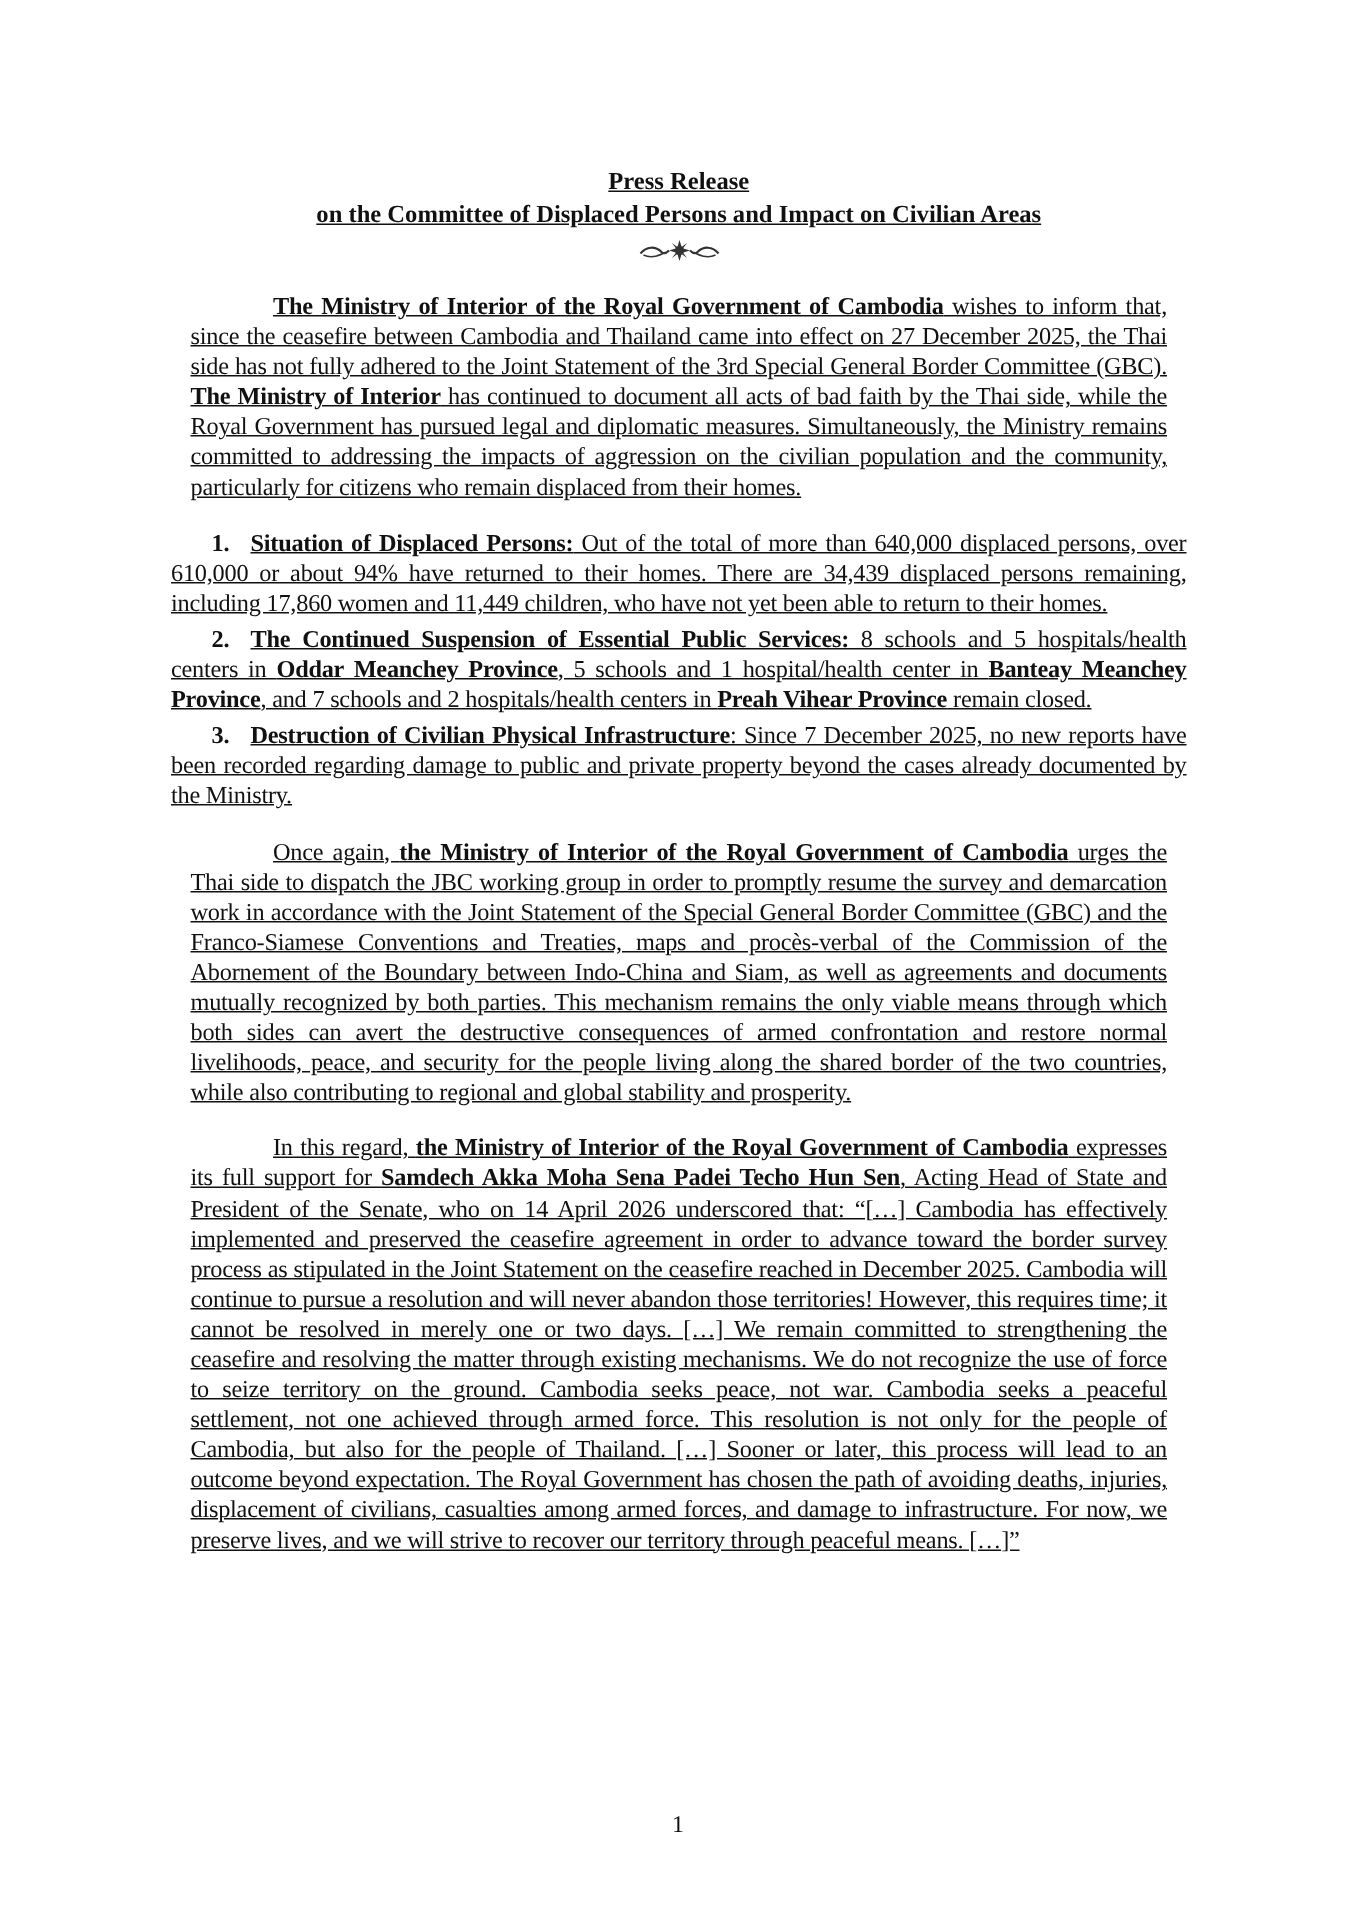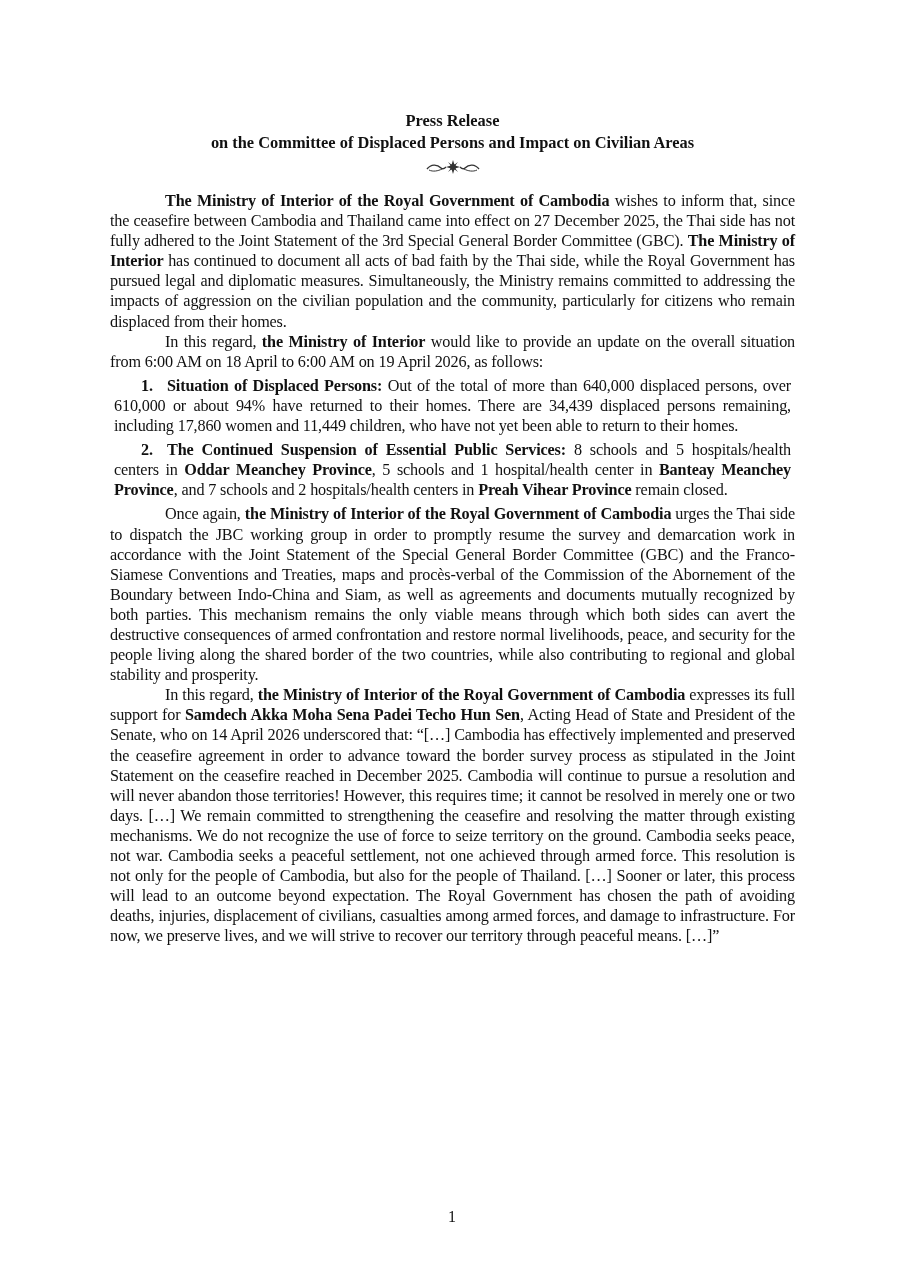--- a/index.html
+++ b/index.html
@@ -1,26 +1,26 @@
 <!DOCTYPE html>
 <html><head>
   <meta charset="utf-8">
   <style>
     html, body { margin: 0; padding: 0; background: #ffffff; }
     body {
       width: 904px; height: 1280px; position: relative; overflow: hidden;
       font-family: "Liberation Serif", "DejaVu Serif", serif;
       color: #111111;
     }
-    .page { position: absolute; left: 110px; top: 110px; width: 685px; }
+    .page { position: absolute; left: 110px; top: 110px; width: 685px; text-decoration: underline; }
     .title-block { text-align: center; font-weight: bold; font-size: 16.4px; line-height: 21.5px; }
     .title-line { display: block; }
     .ornament { display: flex; justify-content: center; align-items: center; height: 20px; margin-top: 4px; }
     .body-text { margin-top: 14px; font-size: 16.2px; line-height: 20.1px; text-align: justify; letter-spacing: -0.15px; }
-    .para { margin: 0; text-indent: 55px; }
+    .para { margin: 17px; text-indent: 55px; }
     .list-item { margin: 4px; text-indent: 27px; }
     .list-item .num { font-weight: bold; display: inline-block; width: 26px; text-indent: 0; }
     b { font-weight: bold; }
     .page-number { position: absolute; top: 1208px; left: 0; width: 904px; text-align: center; font-size: 16px; }
   </style>
 </head>
 <body>
 
 <div class="page">
   <div class="title-block">
@@ -38,26 +38,26 @@
         <circle r="3" fill="#333"></circle>
         <path d="M0 -7 L1.5 -2 L0 0 L-1.5 -2 Z M0 7 L1.5 2 L0 0 L-1.5 2 Z M-7 0 L-2 1.5 L0 0 L-2 -1.5 Z M7 0 L2 1.5 L0 0 L2 -1.5 Z" fill="#333"></path>
         <path d="M-5 -5 L-1 -2 L-2 -1 Z M5 -5 L1 -2 L2 -1 Z M-5 5 L-1 2 L-2 1 Z M5 5 L1 2 L2 1 Z" fill="#333"></path>
       </g>
     </svg>
   </div>
 
   <div class="body-text">
     <p class="para"><b>The Ministry of Interior of the Royal Government of Cambodia</b><span> wishes to inform that, since the ceasefire between Cambodia and Thailand came into effect on 27 December 2025, the Thai side has not fully adhered to the Joint Statement of the 3rd Special General Border Committee (GBC). </span><b>The Ministry of Interior</b><span> has continued to document all acts of bad faith by the Thai side, while the Royal Government has pursued legal and diplomatic measures. Simultaneously, the Ministry remains committed to addressing the impacts of aggression on the civilian population and the community, particularly for citizens who remain displaced from their homes.</span></p>
 
-    <p class="para"><span>In this regard, </span><b>the Ministry of Interior</b><span> would like to provide an update on the overall situation from 6:00 AM on 18 April to 6:00 AM on 19 April 2026, as follows:</span></p>
 
     <p class="list-item"><span class="num">1.</span><b>Situation of Displaced Persons:</b><span> Out of the total of more than 640,000 displaced persons, over 610,000 or about 94% have returned to their homes. There are 34,439 displaced persons remaining, including 17,860 women and 11,449 children, who have not yet been able to return to their homes.</span></p>
 
     <p class="list-item"><span class="num">2.</span><b>The Continued Suspension of Essential Public Services:</b><span> 8 schools and 5 hospitals/health centers in </span><b>Oddar Meanchey Province</b><span>, 5 schools and 1 hospital/health center in </span><b>Banteay Meanchey Province</b><span>, and 7 schools and 2 hospitals/health centers in </span><b>Preah Vihear Province</b><span> remain closed.</span></p>
 
+    <p class="list-item"><span class="num">3.</span><b>Destruction of Civilian Physical Infrastructure</b><span>: Since 7 December 2025, no new reports have been recorded regarding damage to public and private property beyond the cases already documented by the Ministry.</span></p>
 
     <p class="para"><span>Once again, </span><b>the Ministry of Interior of the Royal Government of Cambodia</b><span> urges the Thai side to dispatch the JBC working group in order to promptly resume the survey and demarcation work in accordance with the Joint Statement of the Special General Border Committee (GBC) and the Franco-Siamese Conventions and Treaties, maps and procès-verbal of the Commission of the Abornement of the Boundary between Indo-China and Siam, as well as agreements and documents mutually recognized by both parties. This mechanism remains the only viable means through which both sides can avert the destructive consequences of armed confrontation and restore normal livelihoods, peace, and security for the people living along the shared border of the two countries, while also contributing to regional and global stability and prosperity.</span></p>
 
     <p class="para"><span>In this regard, </span><b>the Ministry of Interior of the Royal Government of Cambodia</b><span> expresses its full support for </span><b>Samdech Akka Moha Sena Padei Techo Hun Sen</b><span>, Acting Head of State and President of the Senate, who on 14 April 2026 underscored that: “[…] Cambodia has effectively implemented and preserved the ceasefire agreement in order to advance toward the border survey process as stipulated in the Joint Statement on the ceasefire reached in December 2025. Cambodia will continue to pursue a resolution and will never abandon those territories! However, this requires time; it cannot be resolved in merely one or two days. […] We remain committed to strengthening the ceasefire and resolving the matter through existing mechanisms. We do not recognize the use of force to seize territory on the ground. Cambodia seeks peace, not war. Cambodia seeks a peaceful settlement, not one achieved through armed force. This resolution is not only for the people of Cambodia, but also for the people of Thailand. […] Sooner or later, this process will lead to an outcome beyond expectation. The Royal Government has chosen the path of avoiding deaths, injuries, displacement of civilians, casualties among armed forces, and damage to infrastructure. For now, we preserve lives, and we will strive to recover our territory through peaceful means. […]”</span></p>
   </div>
 </div>
 
 <div class="page-number">1</div>
 
 </body></html>

